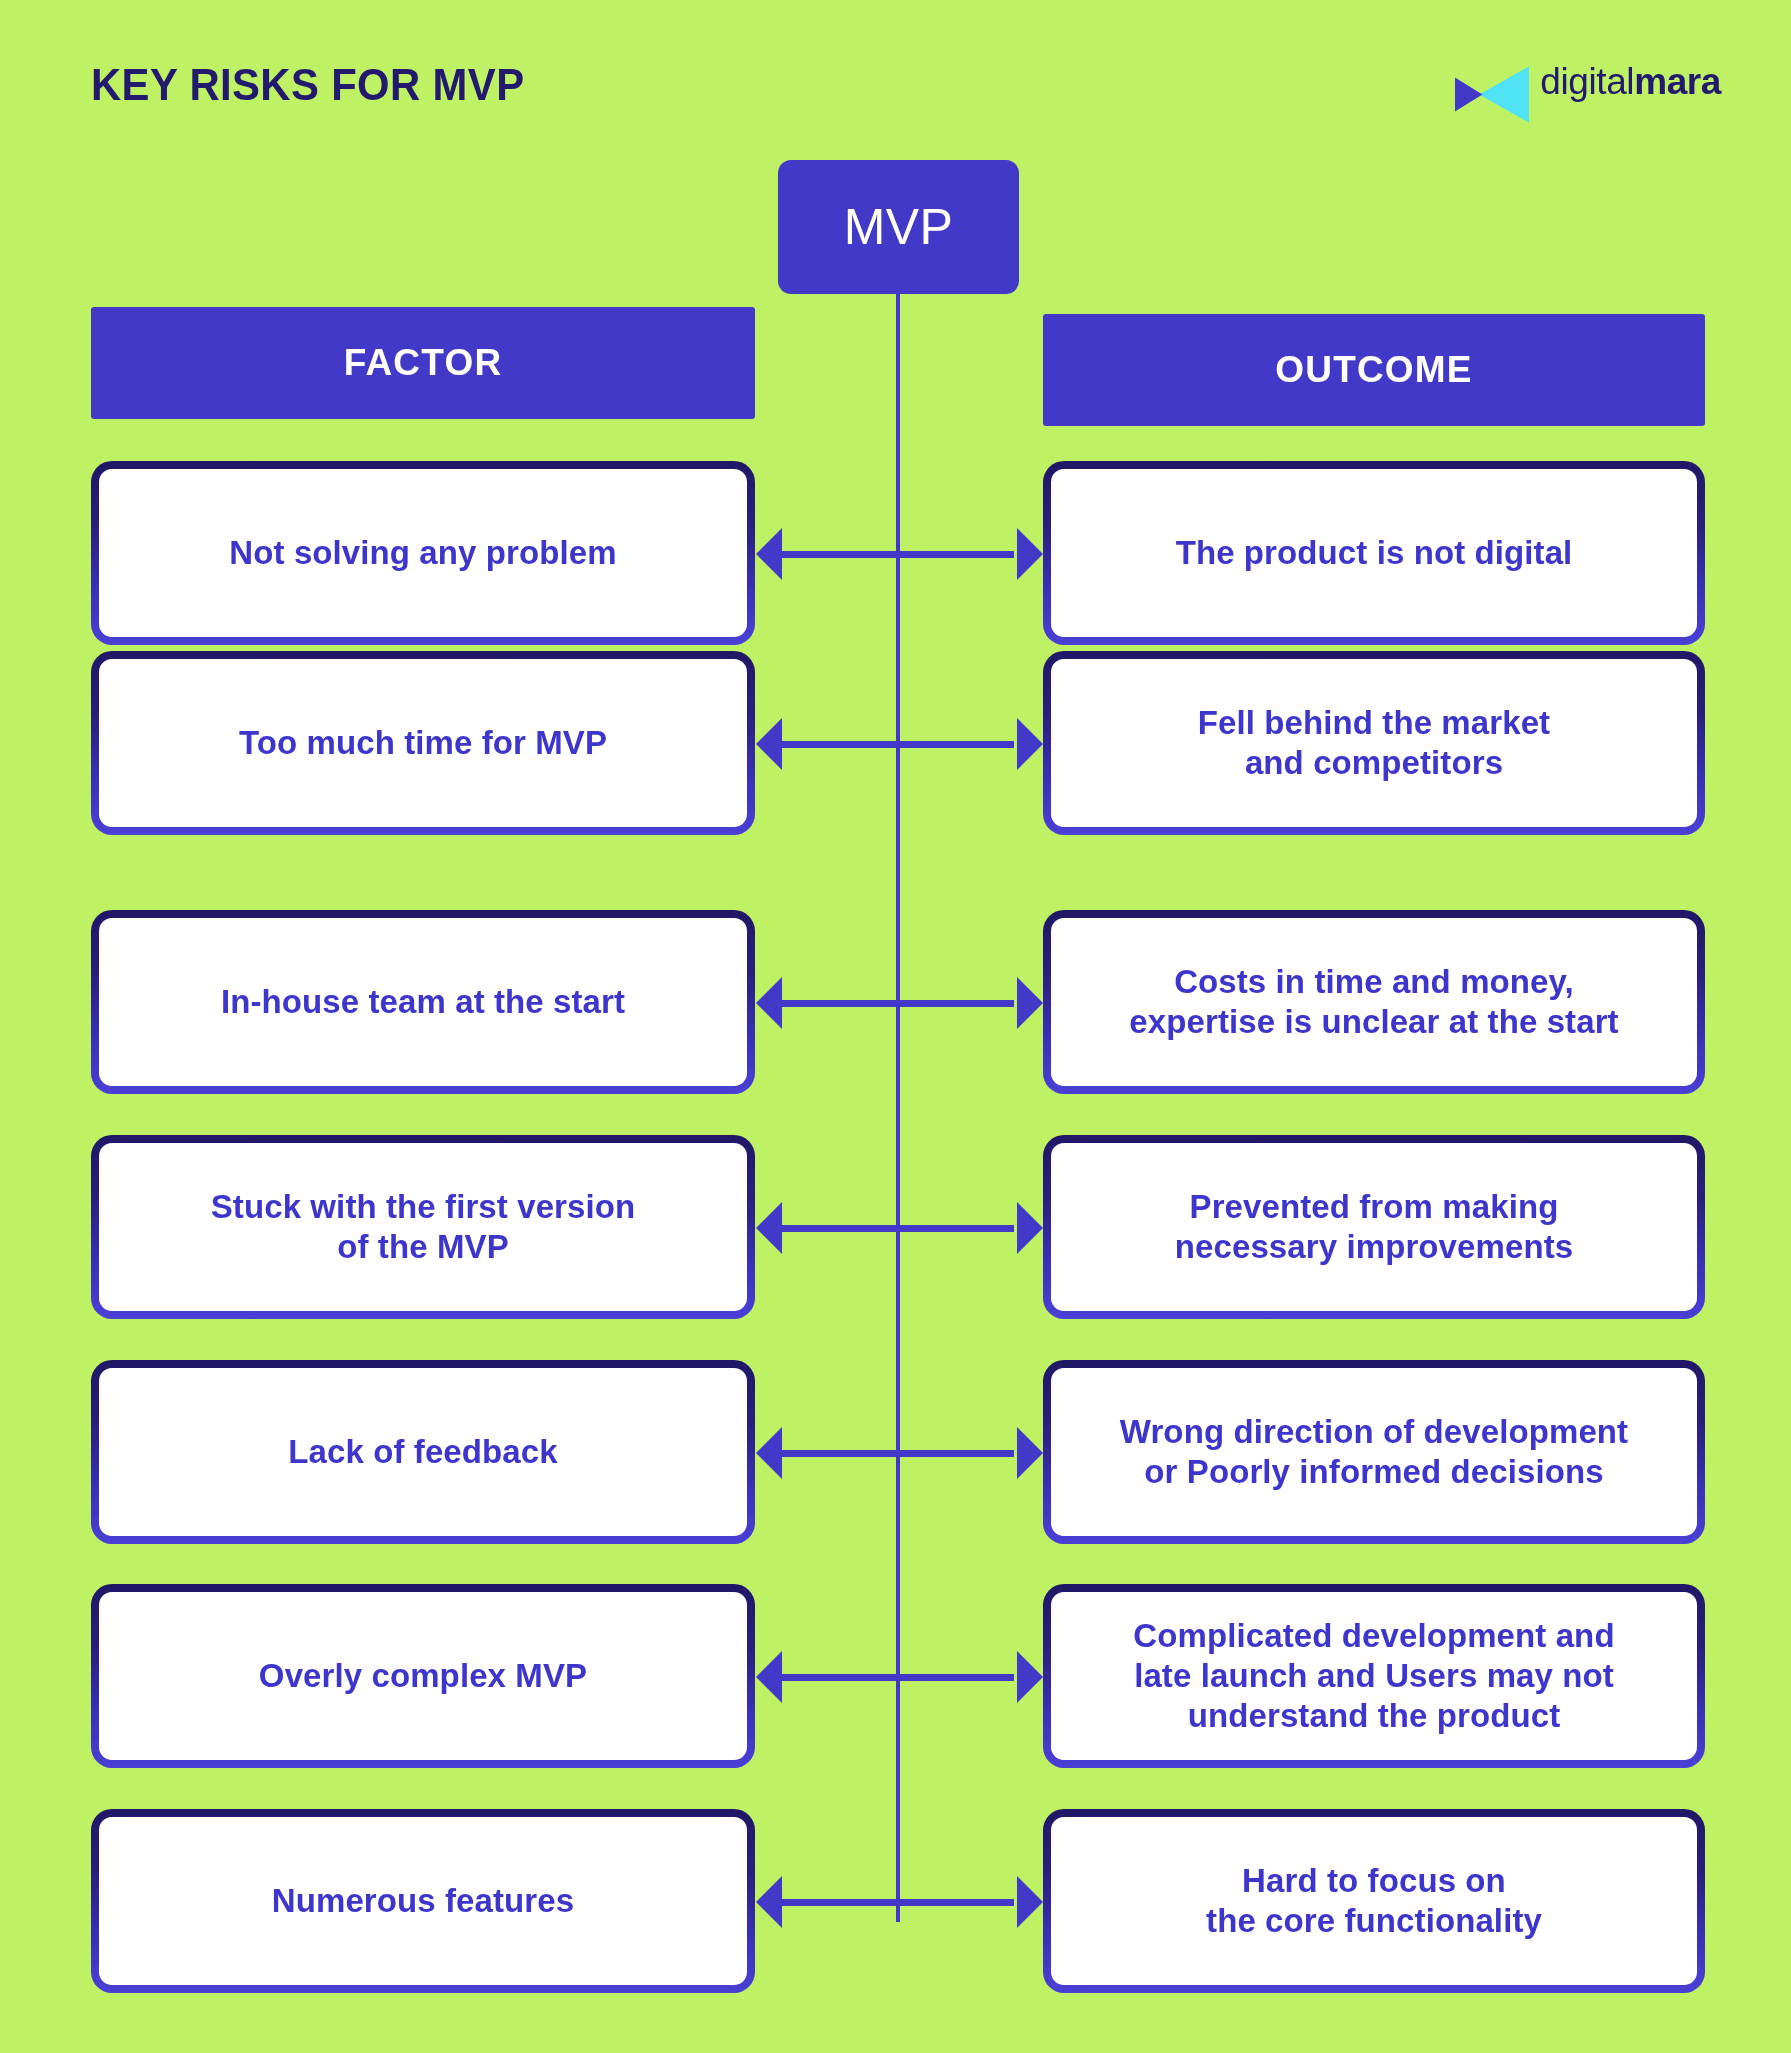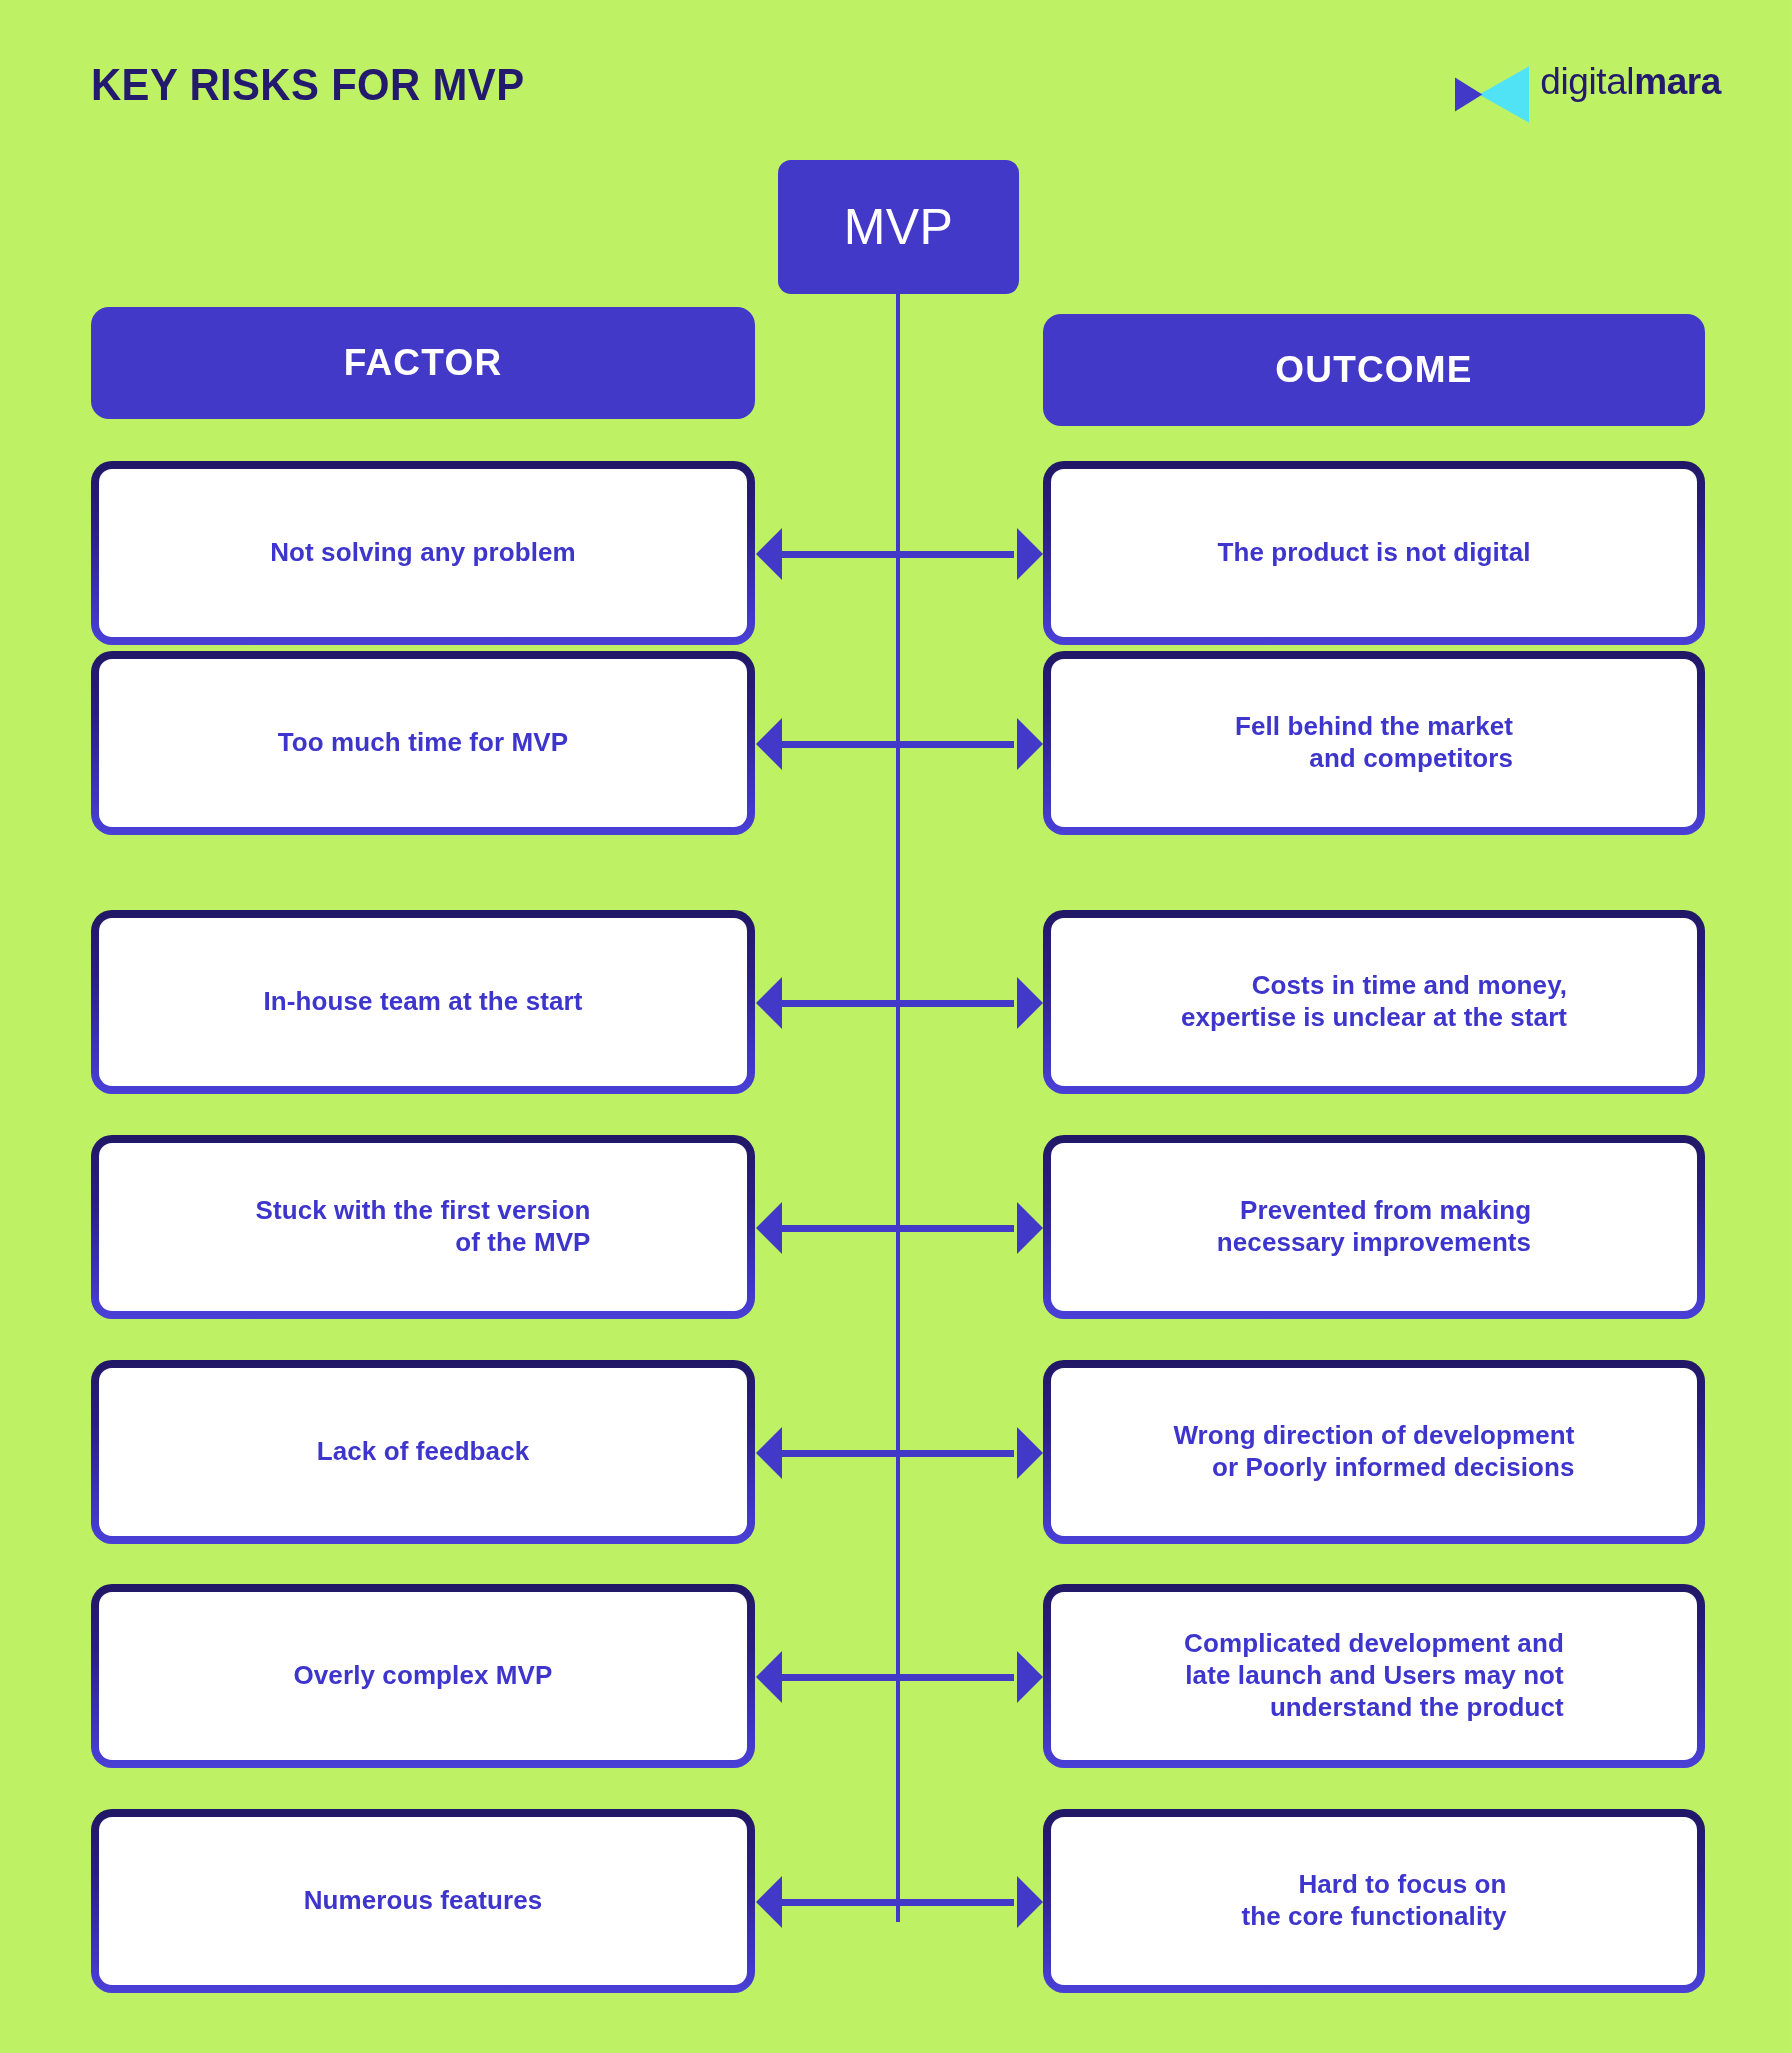--- a/index.html
+++ b/index.html
@@ -79,21 +79,21 @@
     color: #ffffff;
     font-size: 50px;
     font-weight: normal;
     letter-spacing: 0.4px;
   }
 
   
   .col-header {
     position: absolute;
     background: #4339c8;
-    border-radius: 18px;
+    border-radius: 3px;
     display: flex;
     align-items: center;
     justify-content: center;
     color: #ffffff;
     font-size: 37px;
     font-weight: bold;
     letter-spacing: 1.2px;
     font-family: "Liberation Sans Narrow", "Liberation Sans", sans-serif;
   }
   #header-factor {
@@ -130,23 +130,23 @@
     padding: 6.4px 35px;
     
     background-image:
       linear-gradient(#ffffff, #ffffff),
       linear-gradient(180deg, #211766 0%, #2a1f80 35%, #3b31bd 72%, #4a40d6 100%);
     background-origin: border-box;
     background-clip: padding-box, border-box;
     border: 8.8px solid transparent;
   }
   .node-box .node-text {
-    text-align: right;
+    text-align: center;
     color: #3d35cc;
-    font-size: 26px;
+    font-size: 33px;
     font-weight: bold;
     line-height: 1.22;
     font-family: "Liberation Sans Narrow", "Liberation Sans", sans-serif;
     letter-spacing: 0.1px;
   }
   .box-factor {
     left: 91px;
     width: 664px;
   }
   .box-outcome {

